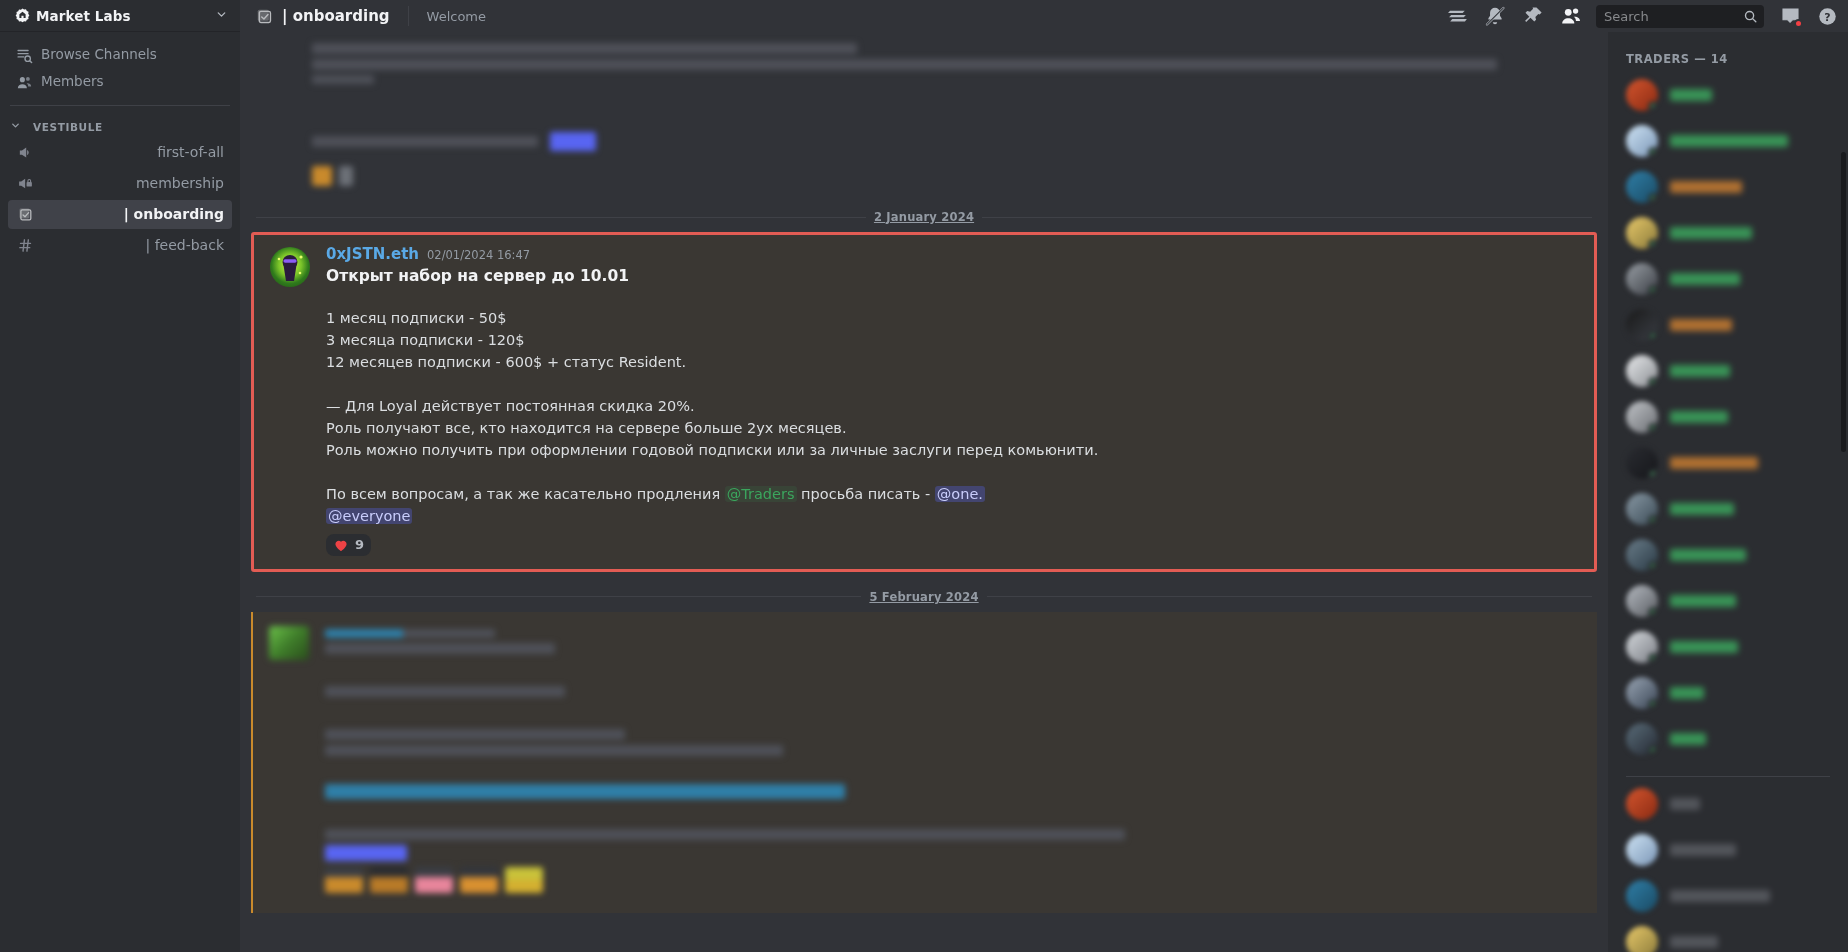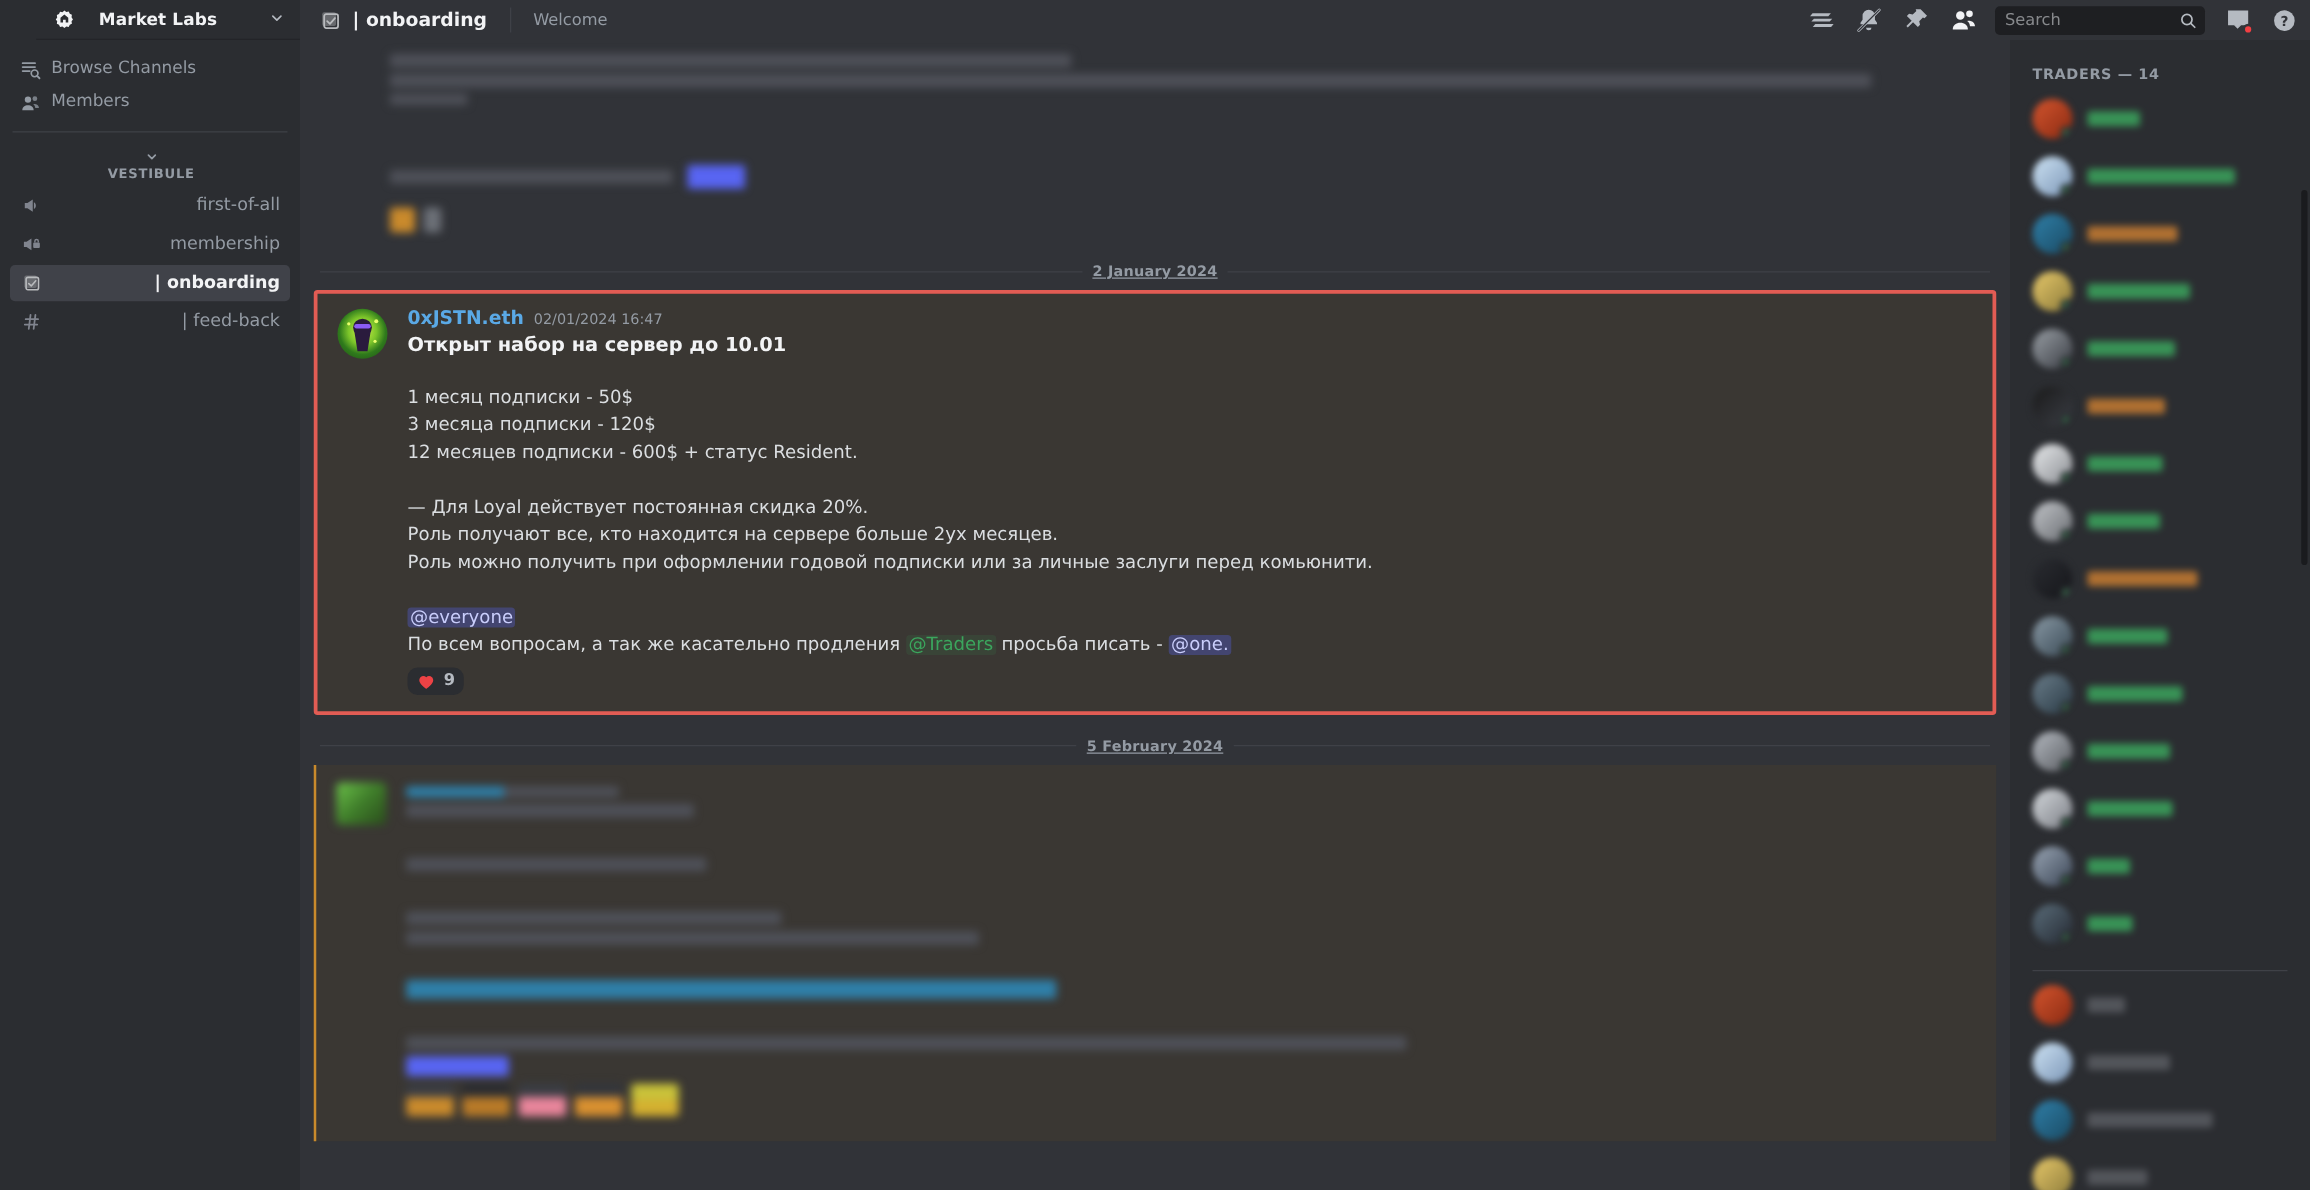--- a/index.html
+++ b/index.html
@@ -7,41 +7,40 @@
     width: 1848px; height: 952px;
     background: #313338;
     font-family: "DejaVu Sans", "Liberation Sans", sans-serif;
     overflow: hidden;
   }
   .app { display: flex; width: 1848px; height: 952px; }
 
   
   .sidebar { width: 240px; height: 952px; background: #2b2d31; display: flex; flex-direction: column; flex: 0 0 240px; }
   .server-header {
-    height: 32px; display: flex; align-items: center; gap: 19px;
+    height: 32px; display: flex; align-items: center; gap: 5px;
     padding: 0 12px 0 14px; border-bottom: 1px solid #232428;
     cursor: pointer;
-    margin-left: 29px;
   }
   .server-name { color: #f2f3f5; font-size: 13.5px; font-weight: 700; letter-spacing: .1px; flex: 1; }
   .chev { color: #b5bac1; font-size: 10px; line-height: 1; }
 
   .nav-block { padding: 9px 0 0 0; }
   .nav-item {
     display: flex; align-items: center; gap: 8px;
     height: 26px; margin: 1px 8px; padding: 0 8px; border-radius: 4px;
     color: #949ba4; font-size: 13.5px; cursor: pointer;
   }
   .nav-item .lbl { line-height: 1; padding-bottom: 1px; }
   .divider { height: 1px; background: #3f4147; margin: 9px 10px 2px 10px; }
 
   .cat {
-    display: flex; align-items: center; gap: 0;
+    display: flex; align-items: center; gap: 12px;
     color: #949ba4; font-size: 10.5px; font-weight: 700; letter-spacing: .6px;
-    padding: 12px 8px 4px 10px; cursor: pointer; text-transform: uppercase; flex-direction: column;
+    padding: 12px 8px 4px 10px; cursor: pointer; text-transform: uppercase;
   }
   .cat .caret { font-size: 8px; }
 
   .chan {
     display: flex; align-items: center; gap: 7px;
     height: 29px; margin: 1px 8px; padding: 0 8px; border-radius: 4px;
     color: #949ba4; font-size: 14px; cursor: pointer; justify-content: space-between;
   }
   .chan.active { background: #404249; color: #f2f3f5; font-weight: 600; }
   .chan .ic { width: 19px; height: 19px; flex: 0 0 19px; display:flex; align-items:center; justify-content:center; color:#80848e; }
@@ -362,24 +361,24 @@
                 <div class="mline">1 месяц подписки - 50$</div>
                 <div class="mline">3 месяца подписки - 120$</div>
                 <div class="mline">12 месяцев подписки - 600$ + статус Resident.</div>
                 <div class="mgap"></div>
                 <div class="mline">— Для Loyal действует постоянная скидка 20%.</div>
                 <div class="mline">Роль получают все, кто находится на сервере больше 2ух месяцев.</div>
                 <div class="mline">Роль можно получить при оформлении годовой подписки или за личные заслуги перед комьюнити.</div>
                 <div class="mgap"></div>
 
                 <div class="mline">
-                  <span class="mention blue">@everyone</span>
+                  <span>По всем вопросам, а так же касательно продления </span><span class="mention green">@Traders</span><span> просьба писать - </span><span class="mention blue">@one.</span>
                 </div>
                 <div class="mline">
-                  <span>По всем вопросам, а так же касательно продления </span><span class="mention green">@Traders</span><span> просьба писать - </span><span class="mention blue">@one.</span>
+                  <span class="mention blue">@everyone</span>
                 </div>
 
                 <div class="reaction">
                   <span class="heart" style="display:flex;">
                     <svg width="16" height="16" viewBox="0 0 24 24" fill="#ed4245">
                         <path d="M12 21s-8.4-5.2-8.4-10.6A4.9 4.9 0 0 1 12 7.1a4.9 4.9 0 0 1 8.4 3.3C20.4 15.8 12 21 12 21z"></path>
                       </svg>
                   </span>
                   <span class="cnt">9</span>
                 </div>

